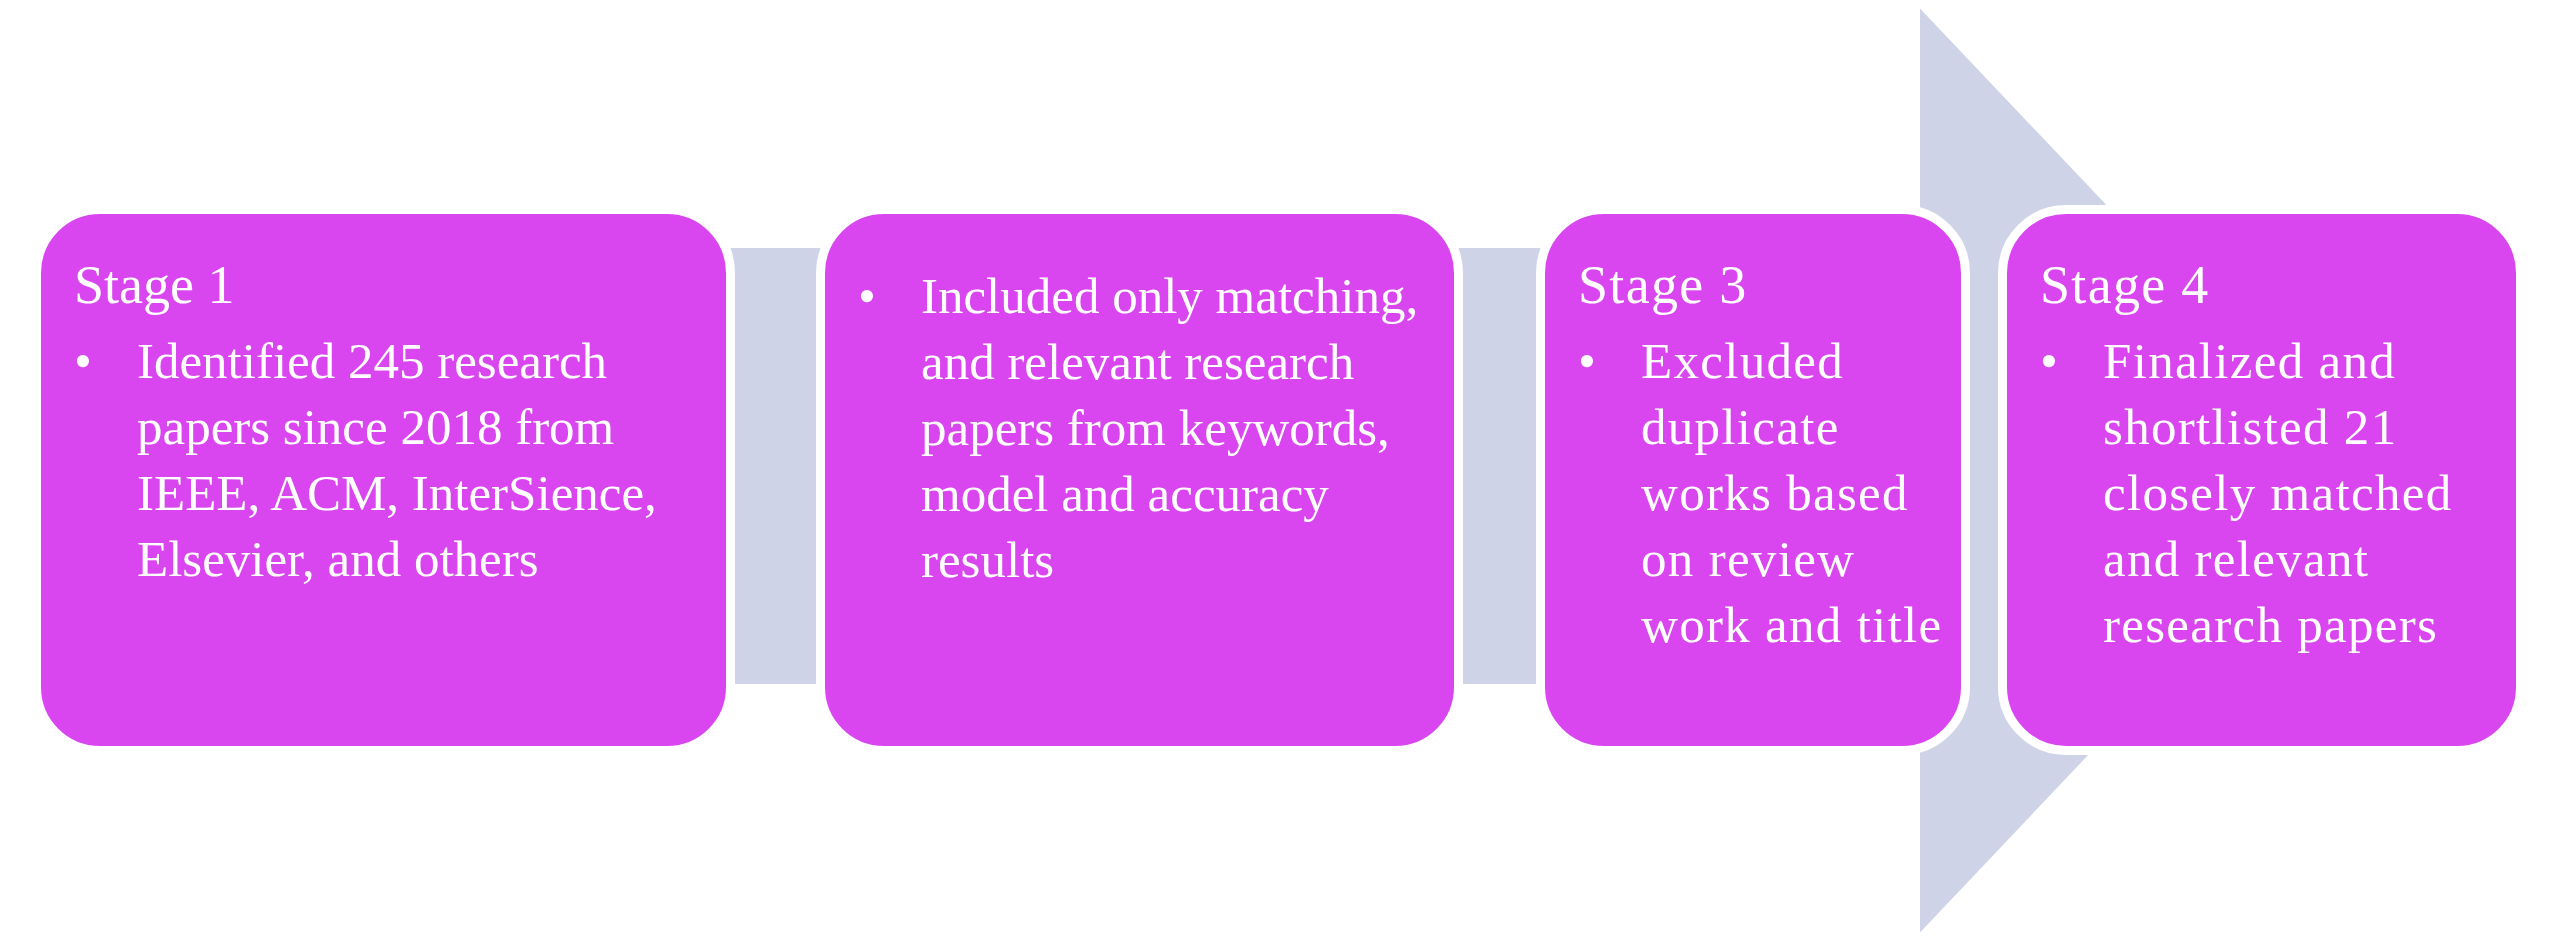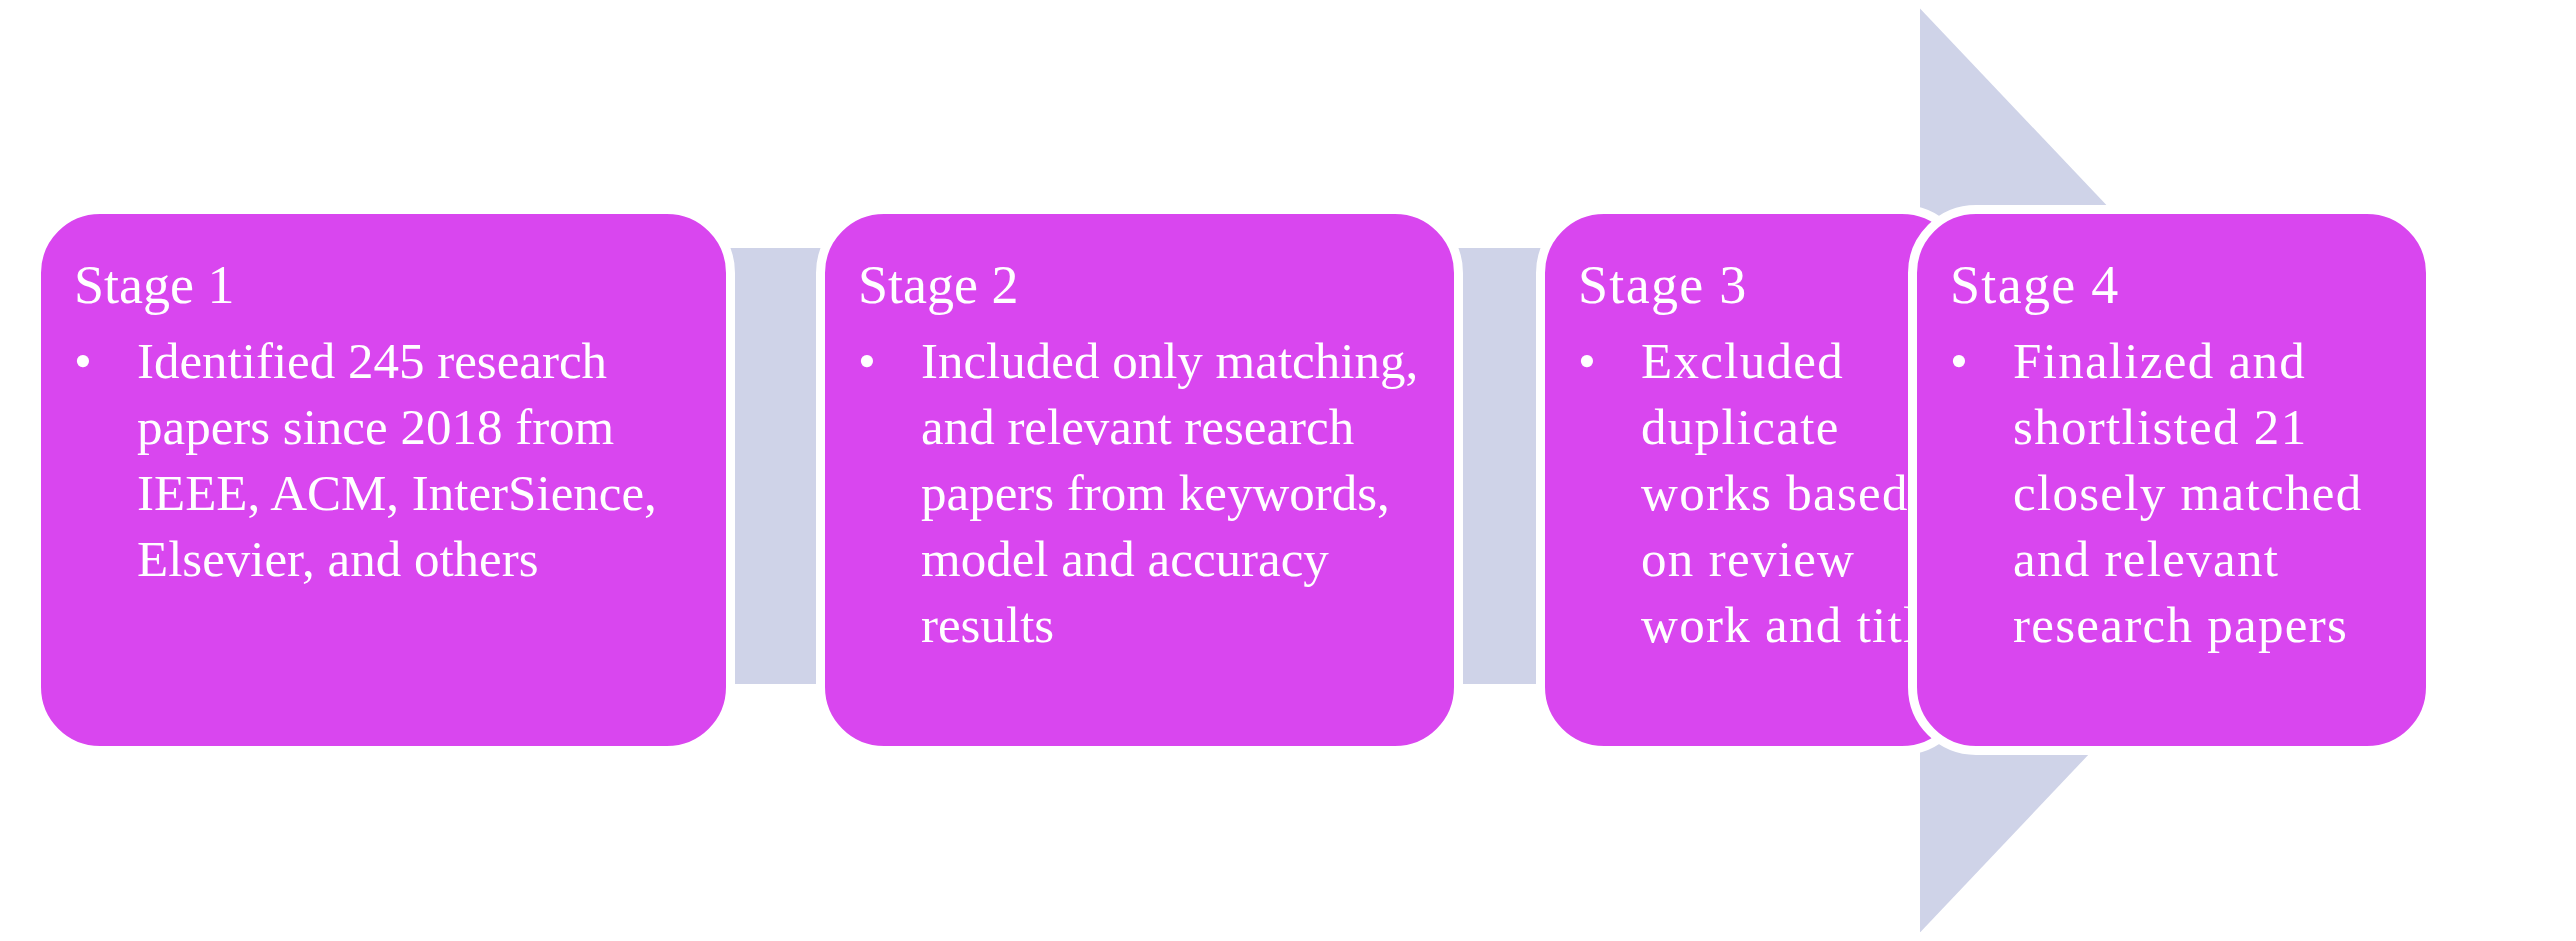--- a/index.html
+++ b/index.html
@@ -59,21 +59,21 @@
     position: absolute;
     left: 0; top: 0;
     font-size: 51px;
     line-height: 66px;
   }
   .stage-body { white-space: pre; display: block; margin-left: 36px; }
 
   #stage-box-1 { left: 32px;   width: 703px; }
   #stage-box-2 { left: 816px; width: 647px; }
   #stage-box-3 { left: 1536px; width: 434px;  }
-  #stage-box-4 { left: 1908px; width: 527px; padding-left: 40px;  }
+  #stage-box-4 { left: 1998px; width: 527px; padding-left: 40px;  }
 
   
   .ls .stage-title, .ls .stage-item { letter-spacing: 1.3px; }
 </style>
 </head>
 <body>
 
 <div id="canvas">
 
   <div class="arrow-shaft"></div>
@@ -87,21 +87,20 @@
         <span class="stage-body">Identified 245 research
 papers since 2018 from
 IEEE, ACM, InterSience,
 Elsevier, and others</span>
       </div>
     </div>
   </div>
 
   <div class="stage-box" id="stage-box-2">
     <div class="content">
-      <div class="stage-title">Stage 2</div>
       <div class="stage-item">
         <span class="bullet-dot">•</span>
         <span class="stage-body">Included only matching,
 and relevant research
 papers from keywords,
 model and accuracy
 results</span>
       </div>
     </div>
   </div>

